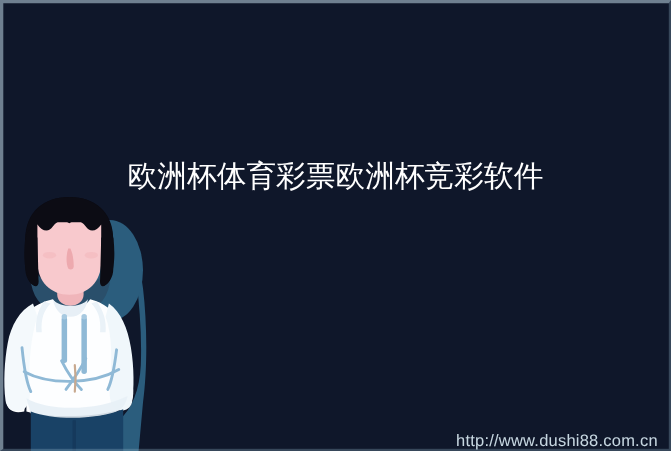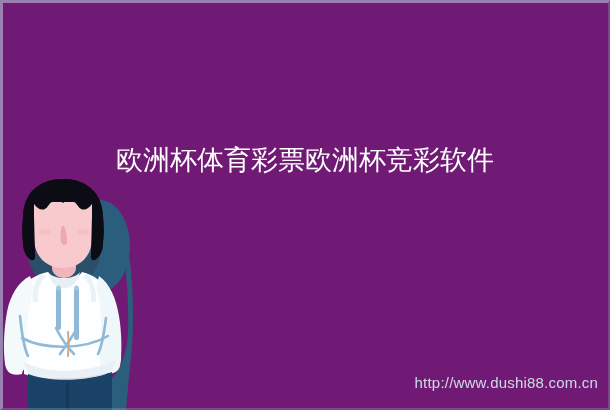--- a/index.html
+++ b/index.html
@@ -5,21 +5,21 @@
   html, body {
     margin: 0;
     padding: 0;
     background: #2f5f7b;
   }
   #canvas {
     position: relative;
     width: 610px;
     height: 410px;
     overflow: hidden;
-    background: #701a75;
+    background: #0f172a;
     font-family: "Liberation Sans", "DejaVu Sans", sans-serif;
     box-sizing: border-box;
   }
   
   #frame-border {
     position: absolute;
     left: 0; top: 0;
     width: 610px; height: 410px;
     box-sizing: border-box;
     border-top: 3px solid rgba(190, 214, 228, 0.55);
@@ -43,21 +43,21 @@
     letter-spacing: 0px;
     white-space: nowrap;
     font-weight: 400;
     z-index: 20;
   }
 
   
   #watermark {
     position: absolute;
     right: 12px;
-    bottom: 18px;
+    bottom: 0;
     color: #d5e6ef;
     font-size: 15px;
     line-height: 18px;
     letter-spacing: 0.2px;
     opacity: 0.93;
     white-space: nowrap;
     z-index: 20;
   }
 
   

